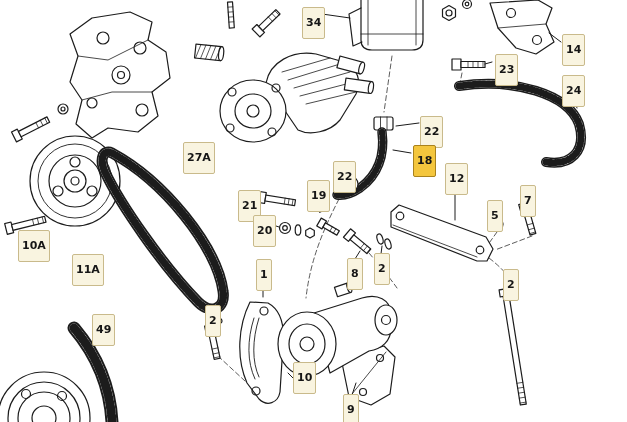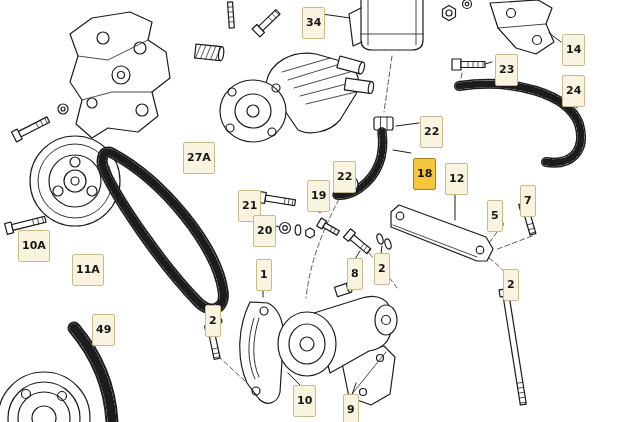--- a/index.html
+++ b/index.html
@@ -300,33 +300,33 @@
         <path d="M352,395 L356,383"></path>
       </g>
     </g>
   </svg>
 
   <div class="callout" style="left:302px;top:7px">34</div>
   <div class="callout" style="left:562px;top:34px">14</div>
   <div class="callout" style="left:495px;top:54px">23</div>
   <div class="callout" style="left:562px;top:75px">24</div>
   <div class="callout" style="left:420px;top:116px">22</div>
-  <div class="callout highlight" style="left:413px;top:158px">18</div>
+  <div class="callout highlight" style="left:413px;top:145px">18</div>
   <div class="callout" style="left:183px;top:142px">27A</div>
   <div class="callout" style="left:333px;top:161px">22</div>
   <div class="callout" style="left:238px;top:190px">21</div>
   <div class="callout" style="left:307px;top:180px">19</div>
   <div class="callout" style="left:253px;top:215px">20</div>
   <div class="callout" style="left:445px;top:163px">12</div>
   <div class="callout" style="left:487px;top:200px">5</div>
   <div class="callout" style="left:520px;top:185px">7</div>
   <div class="callout" style="left:18px;top:230px">10A</div>
   <div class="callout" style="left:72px;top:254px">11A</div>
   <div class="callout" style="left:256px;top:259px">1</div>
   <div class="callout" style="left:347px;top:258px">8</div>
   <div class="callout" style="left:374px;top:253px">2</div>
   <div class="callout" style="left:503px;top:269px">2</div>
   <div class="callout" style="left:92px;top:314px">49</div>
   <div class="callout" style="left:205px;top:305px">2</div>
-  <div class="callout" style="left:293px;top:385px">10</div>
+  <div class="callout" style="left:293px;top:362px">10</div>
   <div class="callout" style="left:343px;top:394px">9</div>
 
 </div>
 
 </body></html>

